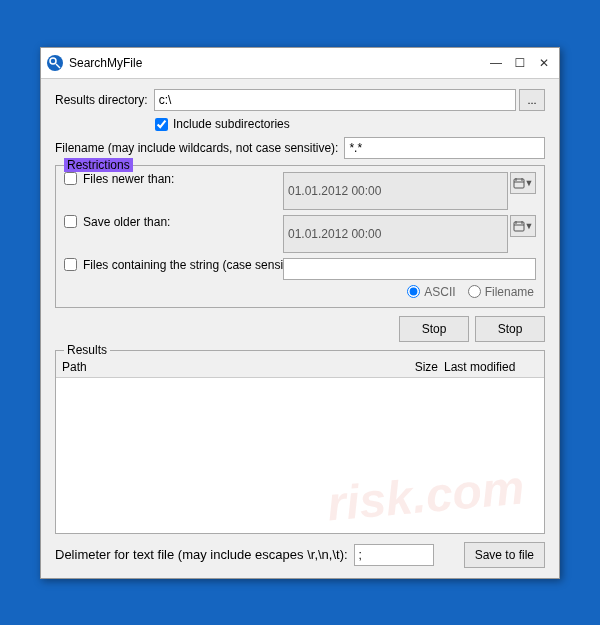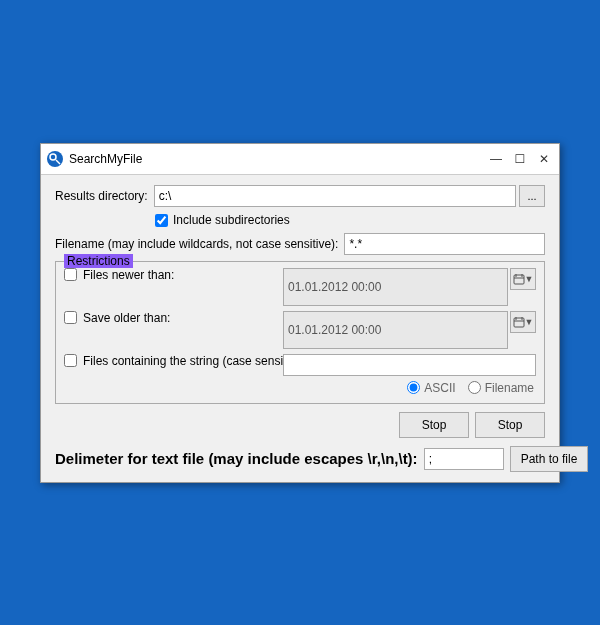--- a/index.html
+++ b/index.html
@@ -223,23 +223,22 @@
       position: relative;
       overflow: hidden;
     }
     .bottom-row {
       display: flex;
       align-items: center;
       gap: 6px;
     }
     .bottom-label {
       white-space: nowrap;
-      font-size: 15px;
+      font-size: 13px;
       color: #000;
-      font-weight: bold;
     }
     .delimiter-input {
       width: 80px;
       height: 22px;
       border: 1px solid #aaa;
       background: #fff;
       padding: 2px 4px;
       font-size: 12px;
     }
     .save-btn {
@@ -341,21 +340,32 @@
           <span>Filename</span>
         </label>
       </div>
     </div>
 
     <div class="buttons-row">
       <button class="action-btn">Stop</button>
       <button class="action-btn">Stop</button>
     </div>
 
+    <div class="results-container" style="position:relative;">
+      <span style="position:absolute;top:-8px;left:8px;background:#f0f0f0;padding:0 3px;font-size:12px;">Results</span>
+      <div class="results-header" style="margin-top:6px;">
+        <span>Path</span>
+        <span class="right" style="text-align:right;">Size</span>
+        <span style="padding-left:6px;">Last modified</span>
+      </div>
+      <div class="results-body-area">
+        <div class="results-watermark">risk.com</div>
+      </div>
+    </div>
 
     <div class="bottom-row">
       <span class="bottom-label">Delimeter for text file (may include escapes \r,\n,\t):</span>
       <input type="text" class="delimiter-input" value=";" style="">
-      <button class="save-btn">Path to file</button>
+      <button class="save-btn">Save to file</button>
     </div>
 
   </div>
 </div>
 
 </body></html>

